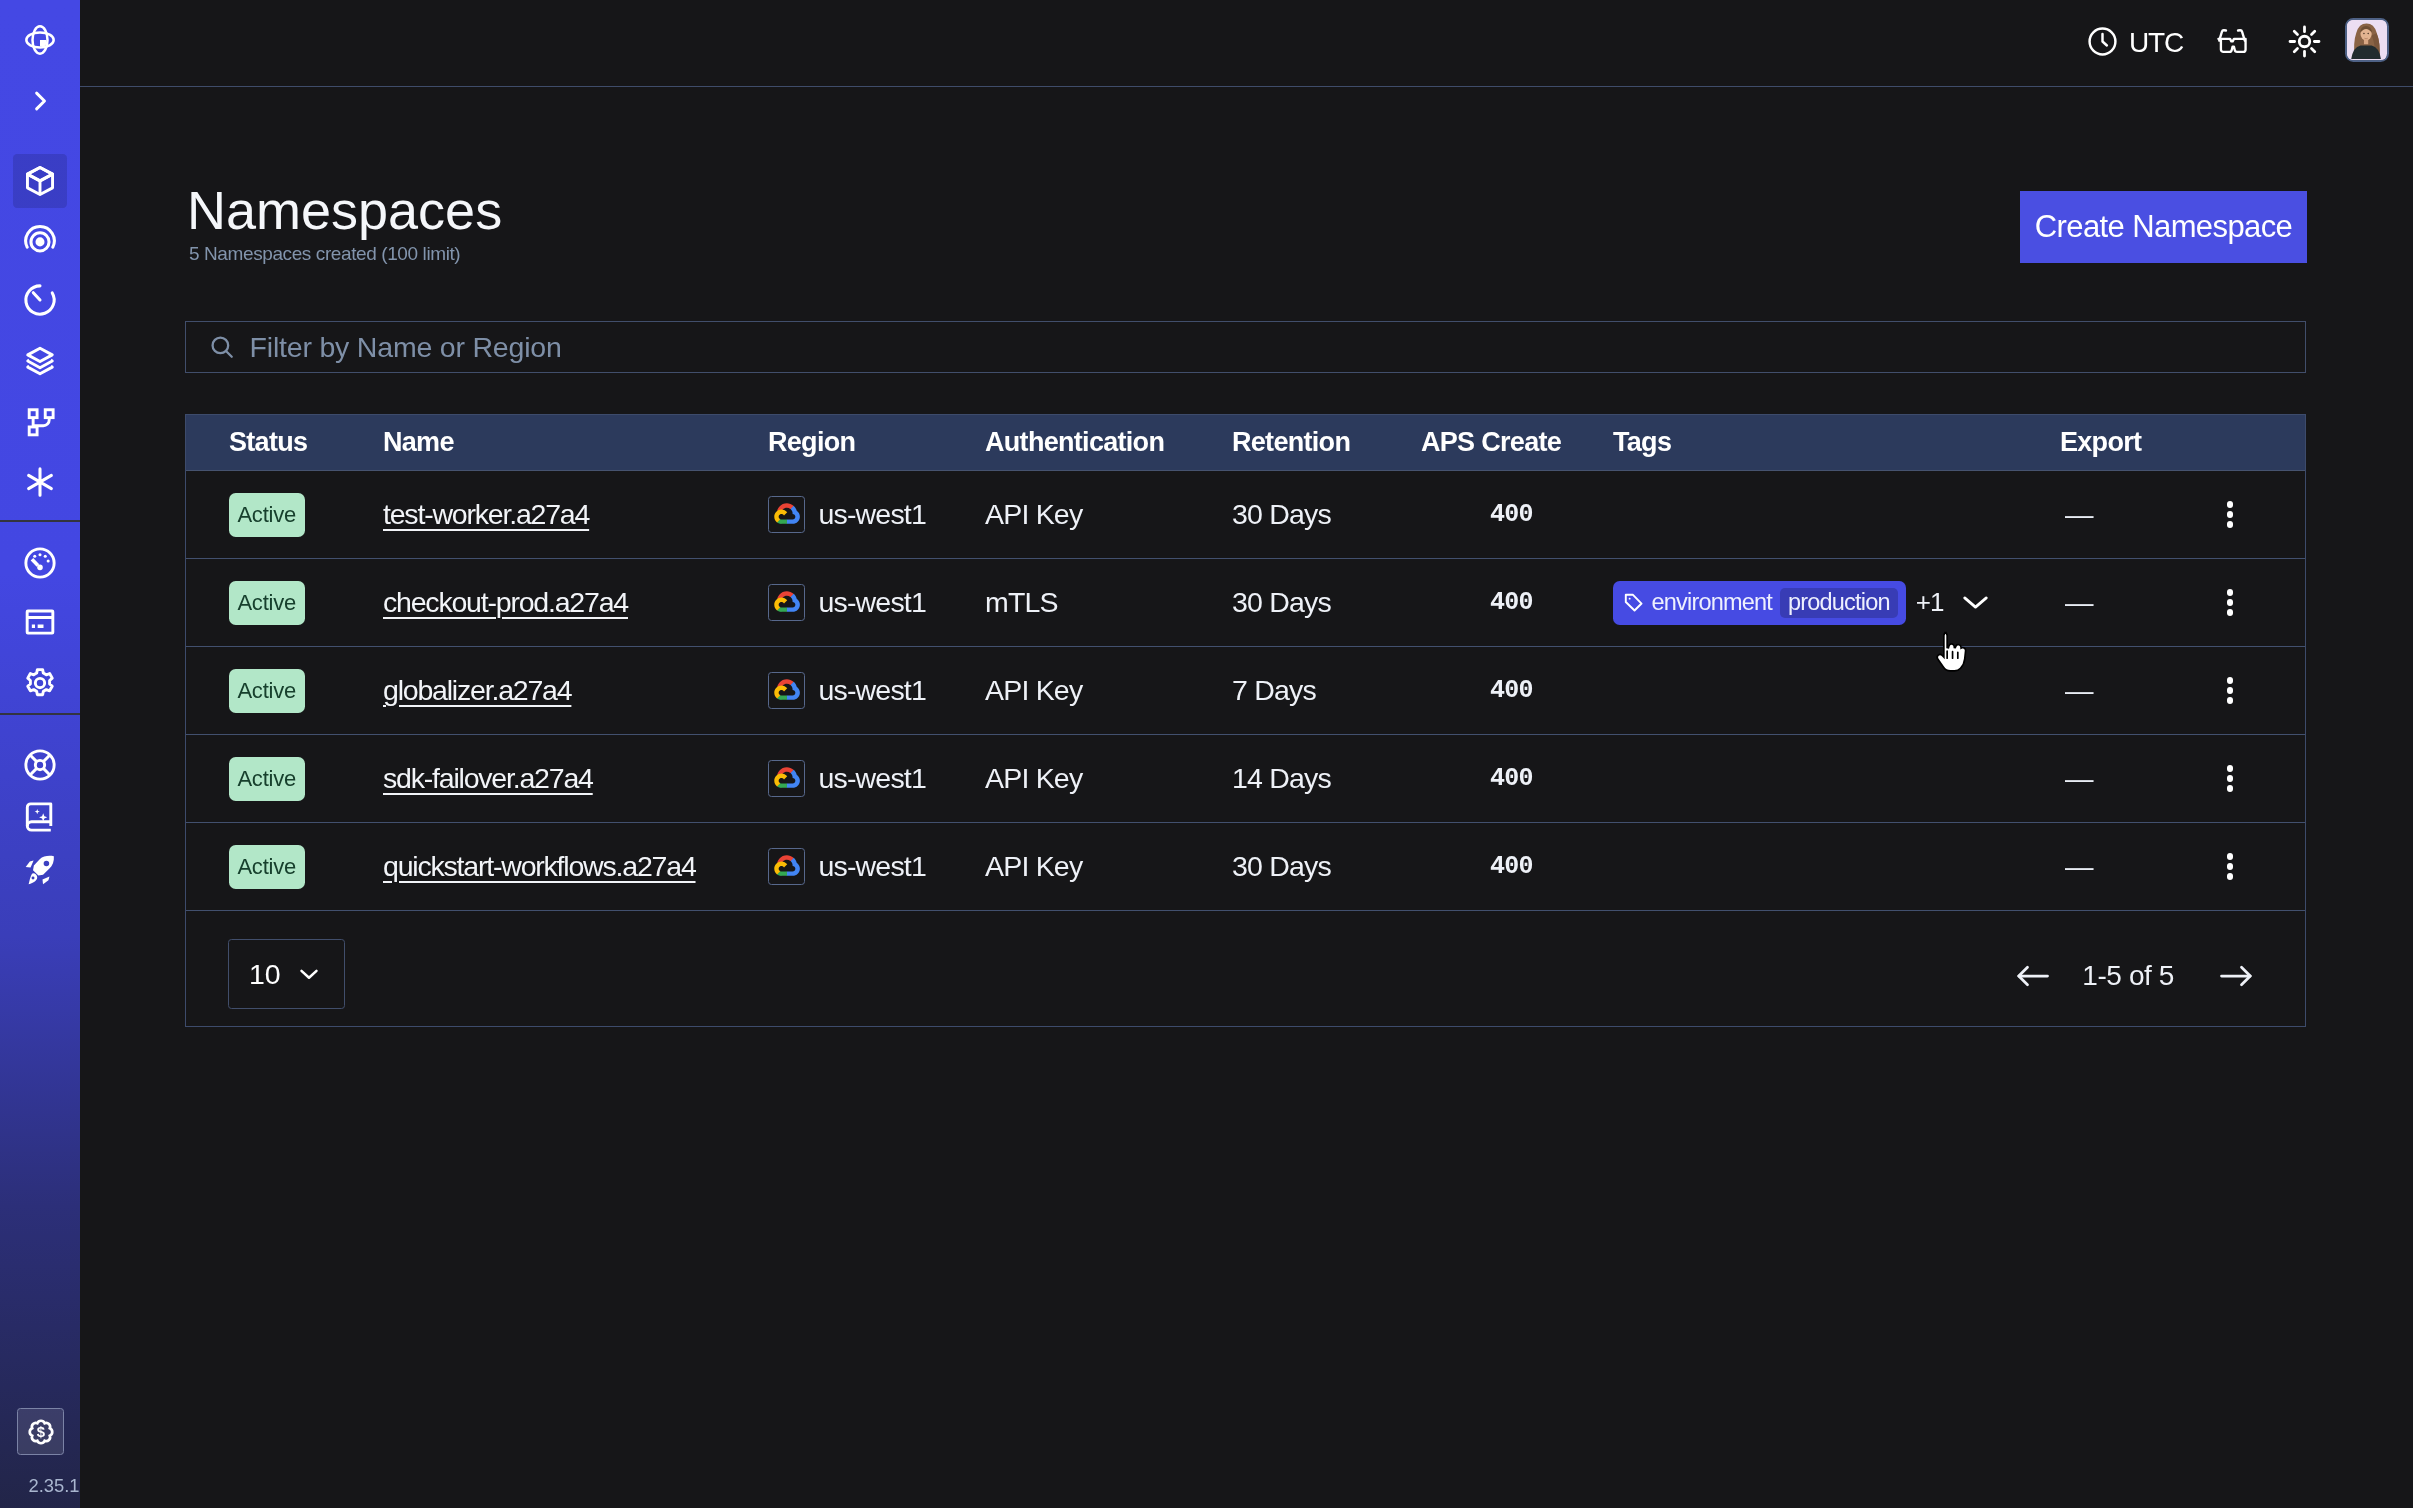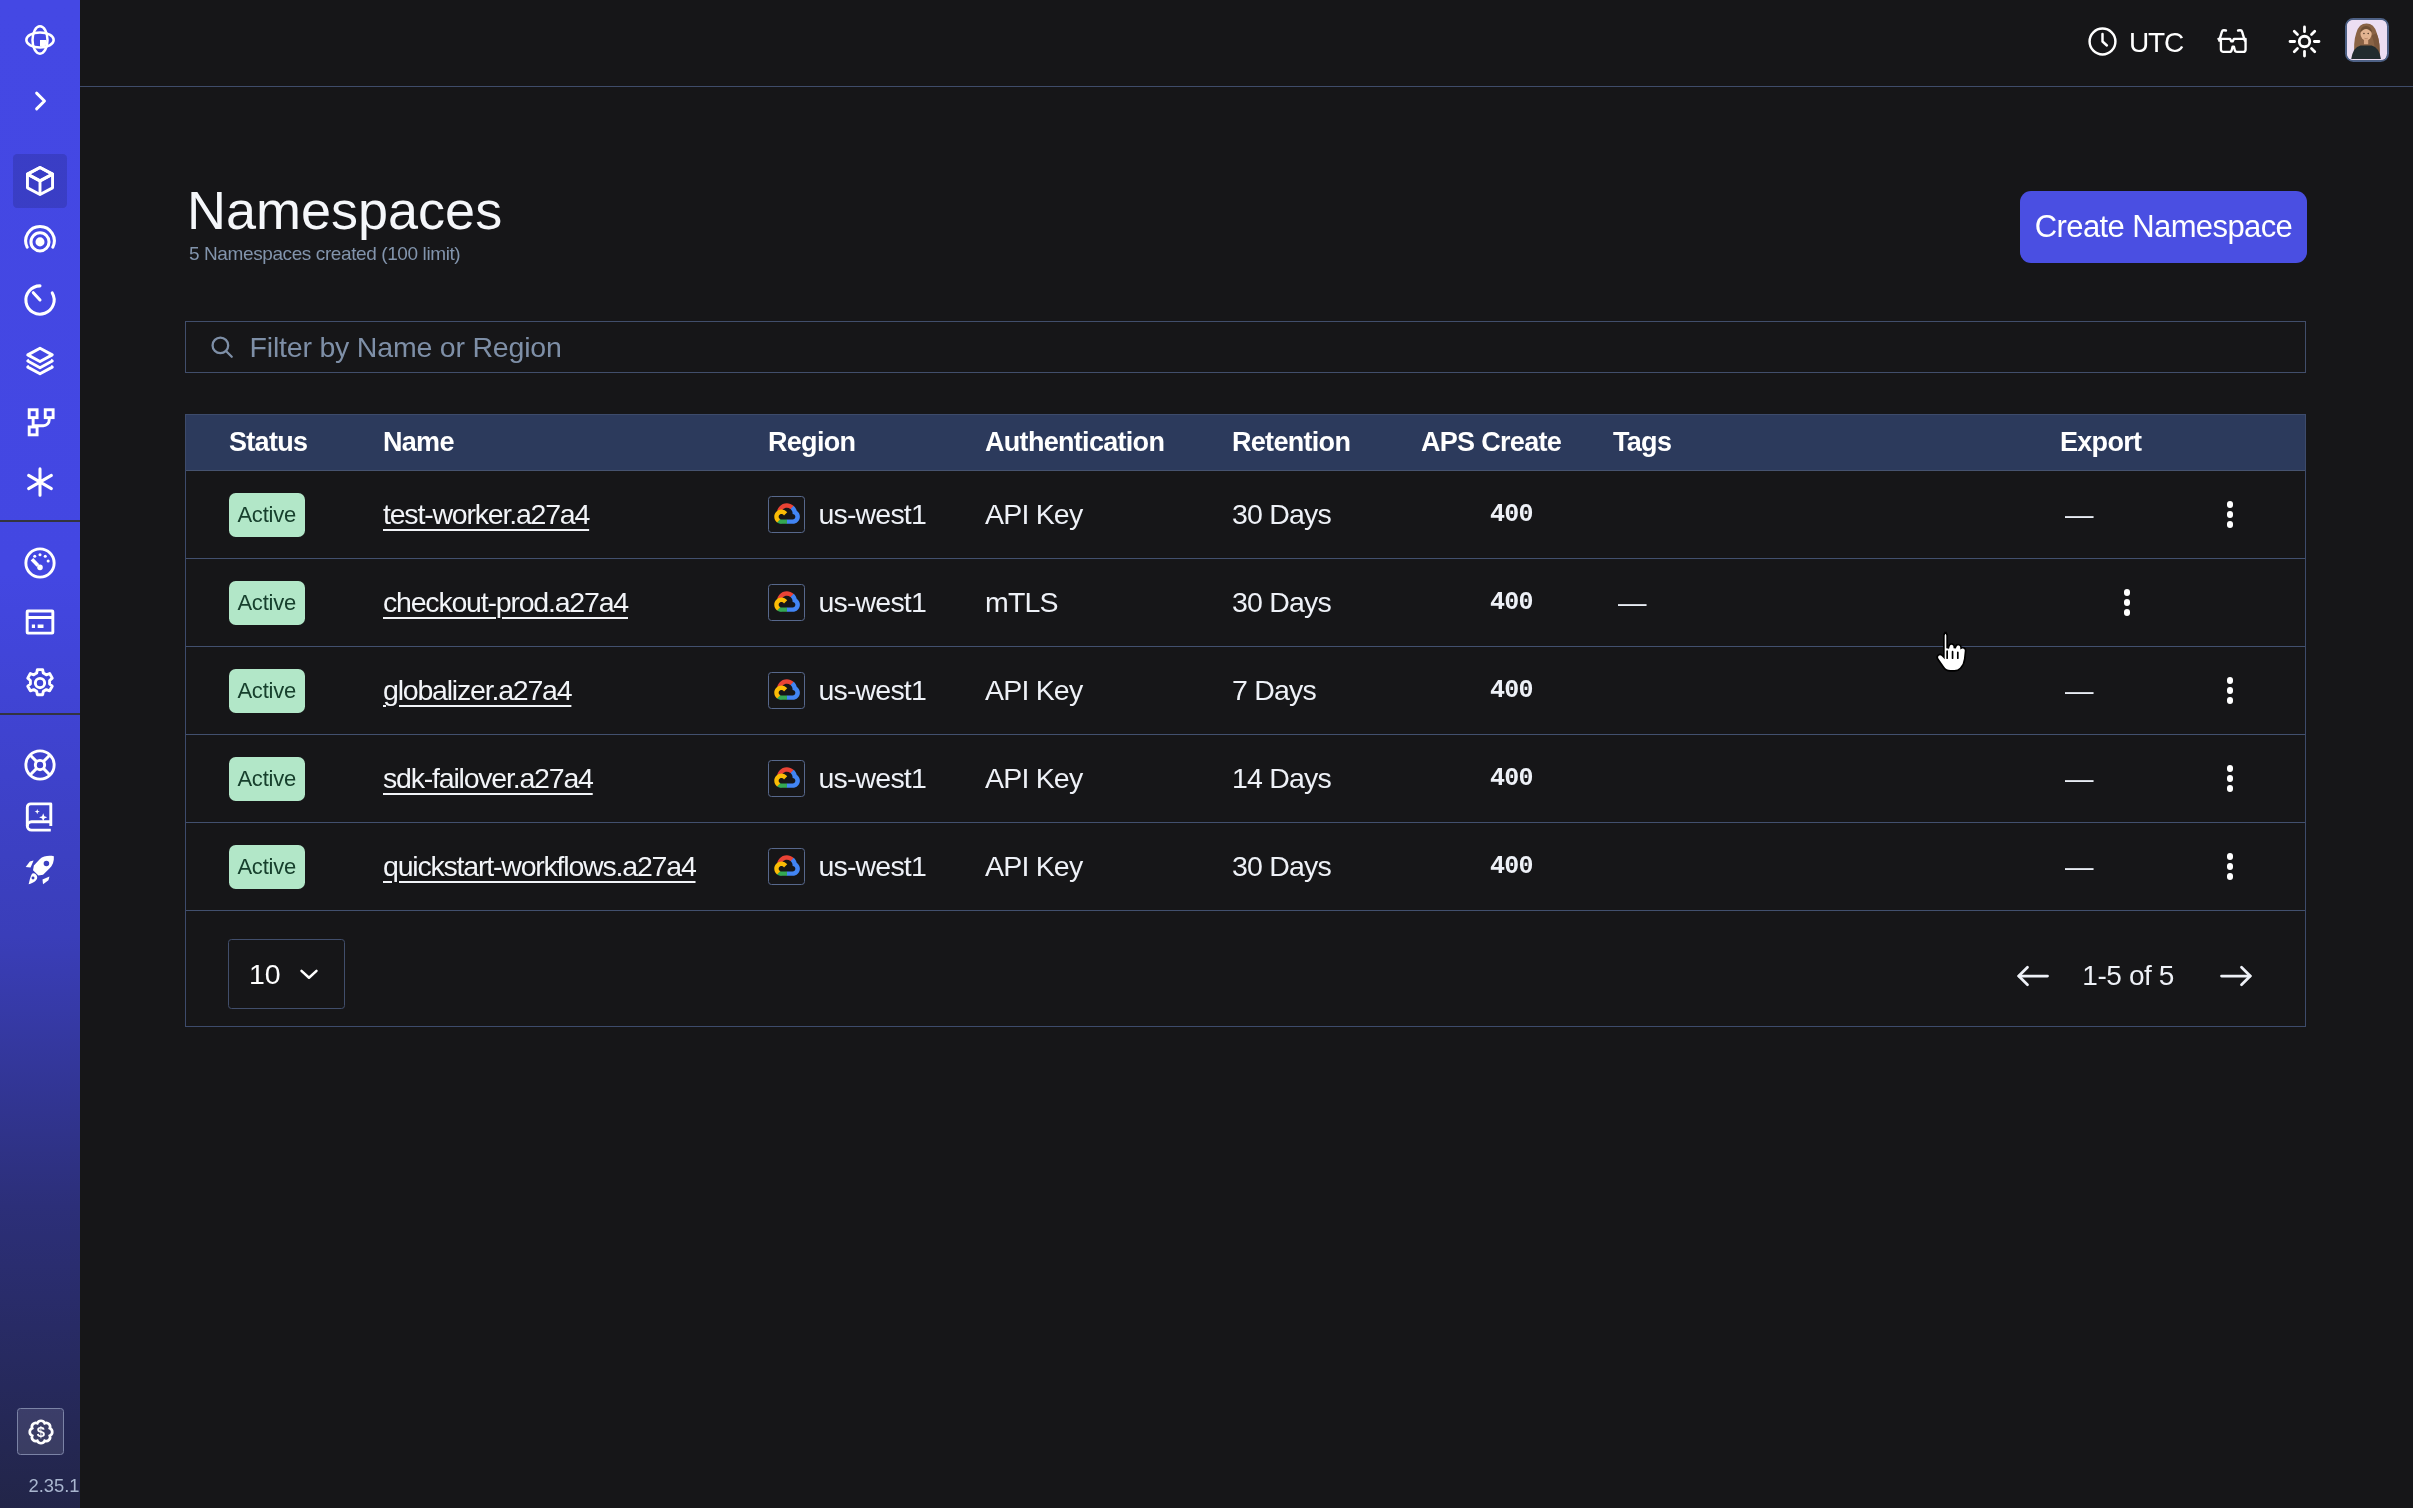--- a/index.html
+++ b/index.html
@@ -17,21 +17,21 @@
   .sb { position:absolute; left:50%; transform:translate(-50%,-50%); display:flex; }
   .sb-sel { position:absolute; left:13.4px; top:154px; width:54px; height:54px; background:rgba(15,15,60,0.18); border-radius:4.2px; }
   .sb-div { position:absolute; left:0; width:80px; height:1.7px; background:#33343f; }
   .sb-badge { position:absolute; left:17px; top:1408px; width:47px; height:47px; border:1.7px solid #7b83a6;
       border-radius:3.4px; background:rgba(255,255,255,0.10); display:flex; align-items:center; justify-content:center; }
   .sb-ver { position:absolute; left:0; top:1475px; width:80px; text-align:center; color:#a9b6cf; font-size:18.4px;padding-left:28px; }
 
   
   .h1 { position:absolute; left:187px; top:183px; color:#f5f7fa; font-size:54px; font-weight:400; line-height:54px; letter-spacing:0px; }
   .sub { position:absolute; left:189px; top:244px; color:#8294ac; font-size:19px; line-height:19px; letter-spacing:-0.4px; }
-  .btn { position:absolute; left:2020px; top:191px; width:287px; height:72px; background:#4a4fe2; border-radius:11px;
+  .btn { position:absolute; left:2020px; top:191px; width:287px; height:72px; background:#4a4fe2; border-radius:0;
          color:#fff; font-size:31px; letter-spacing:-0.6px; display:flex; align-items:center; justify-content:center; }
   .search { position:absolute; left:185px; top:321px; width:2121px; height:52px; border:1.7px solid #414e6b;
             display:flex; align-items:center; }
   .search .ph { color:#7e8fa7; font-size:28.5px; letter-spacing:-0.2px; margin-left:15px; }
 
   
   .table { position:absolute; left:185px; top:414px; width:2121px; height:613px; border:1.7px solid #3d4b6b; }
   .grid { display:grid; grid-template-columns:154px 385px 217px 247px 189px 192px 447px 134px 72px 1fr;
           padding-left:43px; align-items:center; }
   .thead { background:#2c3a5c; border-bottom:1.7px solid #46536f; height:56px; color:#ffffff; font-size:27px; font-weight:700; letter-spacing:-0.7px; white-space:nowrap; }
@@ -252,20 +252,30 @@
           <svg width="28" height="22.6" viewBox="0 0 88 71">
       <path fill="#EA4335" d="M56.9 18.9 63.9 11.9 64.4 8.9C51.6-2.7 31.3-1.4 19.8 11.6 16.6 15.2 14.2 19.7 13 24.4L15.5 24 29.5 21.7 30.6 20.6C36.8 13.8 47.4 12.9 54.6 18.7L56.9 18.9Z"></path>
       <path fill="#4285F4" d="M74.5 24.2C72.9 18.3 69.6 13 65 8.9L55.2 18.7C59.3 22.1 61.7 27.2 61.6 32.6V34.3C66.4 34.3 70.3 38.2 70.3 43 70.3 47.8 66.4 51.6 61.6 51.6H44.1L42.4 53.5V64L44.1 65.6H61.6C74.1 65.7 84.4 55.7 84.5 43.2 84.6 35.6 80.8 28.5 74.5 24.2Z"></path>
       <path fill="#34A853" d="M26.5 65.6H43.9V51.6H26.5C25.3 51.6 24 51.3 22.9 50.8L20.4 51.6 13.4 58.6 12.8 61C16.8 64 21.6 65.7 26.5 65.6Z"></path>
       <path fill="#FBBC05" d="M26.5 20.3C14 20.4 3.9 30.6 4 43.1 4 50.1 7.3 56.7 12.8 61L22.9 50.9C18.5 48.9 16.6 43.7 18.6 39.3 20.6 34.9 25.8 33 30.2 35 32.1 35.9 33.7 37.4 34.6 39.3L44.7 29.2C40.4 23.6 33.6 20.3 26.5 20.3Z"></path>
     </svg>
         </span>us-west1</div>
     <div>mTLS</div>
     <div>30 Days</div>
     <div class="aps mono">400</div>
+    <div class="cell">
+        <span class="tag"><svg width="21" height="21" viewBox="0 0 24 24" fill="none" stroke="#fff" stroke-width="2.2" stroke-linejoin="round" style="margin-right:7.5px;">
+            <path d="M3.2 3.2h8.2L21.2 13.2 13.2 21.2 3.2 11.4z"></path>
+            <circle cx="7.6" cy="7.6" r="1.1" fill="#fff" stroke="none"></circle>
+          </svg>environment<span class="inner">production</span></span>
+        <span class="plus1">+1</span>
+    <svg width="37" height="37" viewBox="0 0 24 24" fill="none" stroke="#fff" stroke-width="1.8" stroke-linecap="round" stroke-linejoin="round" style="margin-left:13.4px;">
+          <path d="M5 9l7 6 7-6"></path>
+        </svg>
+      </div>
     <div class="dash">—</div>
     <div class="cell" style="justify-content:center;">
         <span class="kebab">
           <i></i>
           <i></i>
           <i></i>
         </span>
       </div>
   </div>
 

